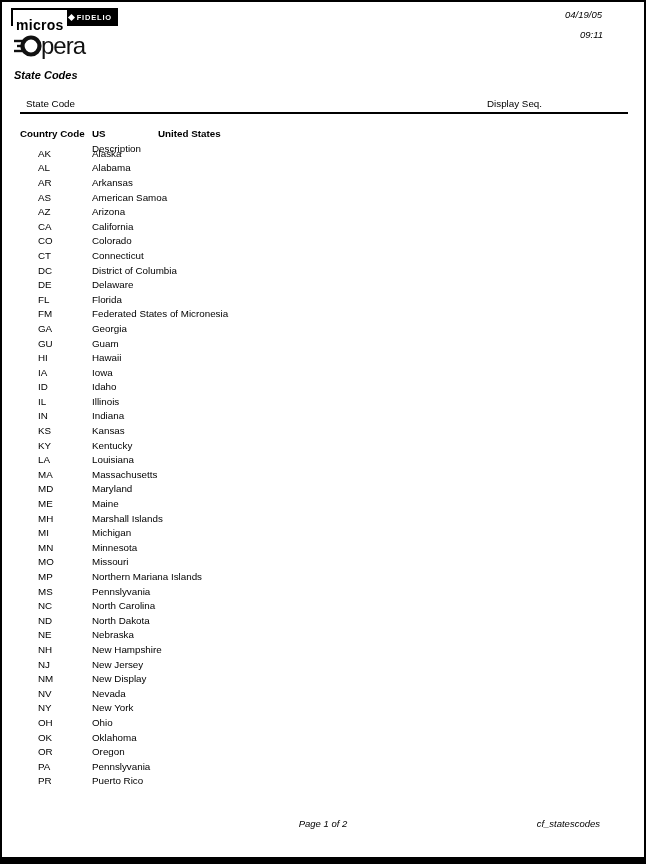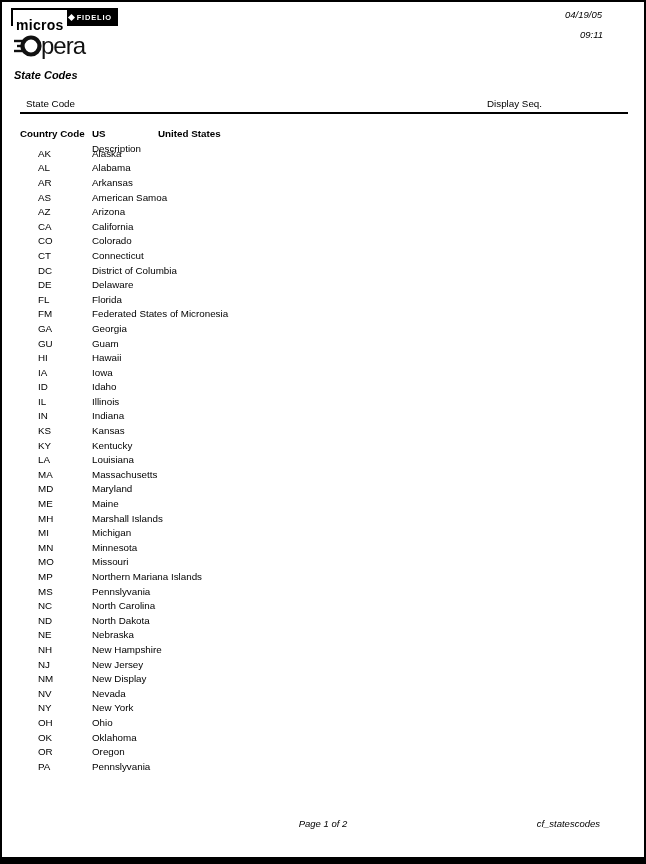--- a/index.html
+++ b/index.html
@@ -355,19 +355,23 @@
       <div class="row">
         <span class="code">OR</span>
         <span class="desc">Oregon</span>
       </div>
 
       <div class="row">
         <span class="code">PA</span>
         <span class="desc">Pennslyvania</span>
       </div>
 
+      <div class="row">
+        <span class="code">PR</span>
+        <span class="desc">Puerto Rico</span>
+      </div>
     </div>
 
   <div class="footer-page">Page 1 of 2</div>
   <div class="footer-id">cf_statescodes</div>
   <div class="bottom-bar"></div>
 
 </div>
 
 </body></html>

